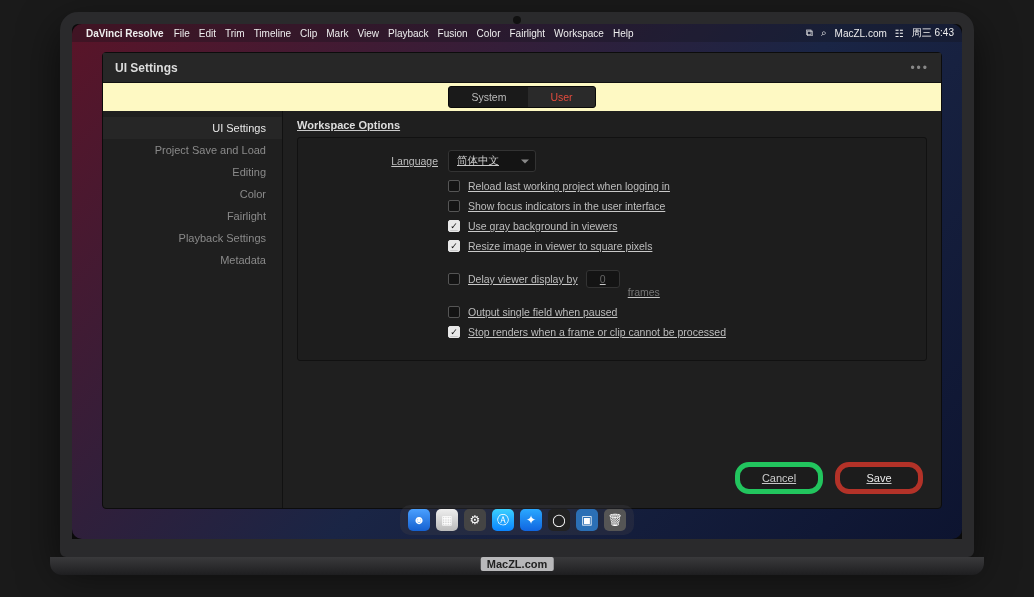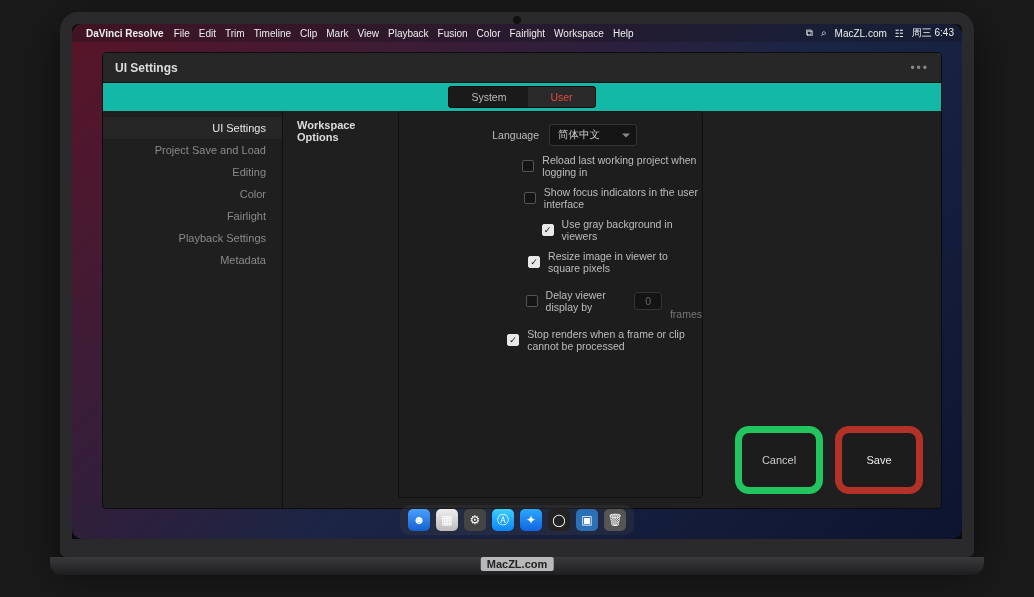--- a/index.html
+++ b/index.html
@@ -62,21 +62,21 @@
   .titlebar {
     height:30px; display:flex; align-items:center;
     padding:0 12px; border-bottom:1px solid #111;
     background:#272727;
   }
   .titlebar-title { font-size:12px; font-weight:600; color:#ddd; }
   .titlebar-dots { margin-left:auto; color:#888; letter-spacing:2px; font-size:12px; cursor:pointer; }
 
   .tabs-row {
     height:28px; display:flex; justify-content:center; align-items:center;
-    background:#14b8a6;
+    background:#fef9c3;
   }
   .seg {
     display:flex; border:1px solid #0a0a0a; border-radius:3px; overflow:hidden;
     background:#151515;
   }
   .seg button {
     background:#1a1a1a; border:none; color:#bbb;
     font-size:10.5px; padding:4px 22px; cursor:pointer;
   }
   .seg button.active { background:#2a2a2a; color:#e34b3d; }
@@ -88,21 +88,21 @@
     width:180px; border-right:1px solid #111;
     padding:6px 0;
   }
   .sidebar-item {
     text-align:right; padding:5px 16px;
     font-size:11px; color:#8a8a8a; cursor:pointer;
   }
   .sidebar-item.active { color:#e8e8e8; background:#262626; }
 
   .content {
-    flex:1; display:flex; flex-direction:row;
+    flex:1; display:flex; flex-direction:column;text-decoration:underline;
   }
   .section-title {
     font-size:11px; color:#ddd; font-weight:600;
     padding:8px 14px 6px;
   }
   .panel {
     margin:0 14px 10px; border:1px solid #111;
     padding:12px 0 14px; border-radius:3px;
     background:#1d1d1d;
   }
@@ -136,22 +136,22 @@
     padding:2px 4px; font-size:10.5px; color:#666; text-align:center;
   }
   .unit { color:#777;margin-top:26px; }
 
   .footer {
     margin-top:auto; display:flex; justify-content:flex-end;
     padding:12px 18px 14px; gap:12px;
   }
   .btn {
     min-width:88px; text-align:center;
-    border:7px solid #22c55e; background:#1c1c1c;
-    color:#ccc; border-radius:14px; padding:21px 16px;
+    border:5px solid #22c55e; background:#1c1c1c;
+    color:#ccc; border-radius:14px; padding:5px 16px;
     font-size:11px; cursor:pointer;
   }
   .btn.primary { border-color:#b33228; color:#eaeaea; }
 
   
   .dock {
     position:absolute; bottom:4px; left:50%; transform:translateX(-50%);
     display:flex; gap:6px;
     background:rgba(60,60,70,0.35);
     padding:4px 8px; border-radius:10px;
@@ -264,20 +264,27 @@
                 <span>Delay viewer display by</span>
                 <span class="numbox">0</span>
                 <span class="unit">frames</span>
               </div>
             </div>
 
             <div id="opts-after">
                 <div class="row">
                   <div class="label-col"></div>
                   <div class="ctrl-col">
+                    <span class="check"></span>
+                    <span>Output single field when paused</span>
+                  </div>
+                </div>
+                <div class="row">
+                  <div class="label-col"></div>
+                  <div class="ctrl-col">
                     <span class="check on"></span>
                     <span>Stop renders when a frame or clip cannot be processed</span>
                   </div>
                 </div>
               </div>
 
 
           </div>
 
           <div class="footer">

